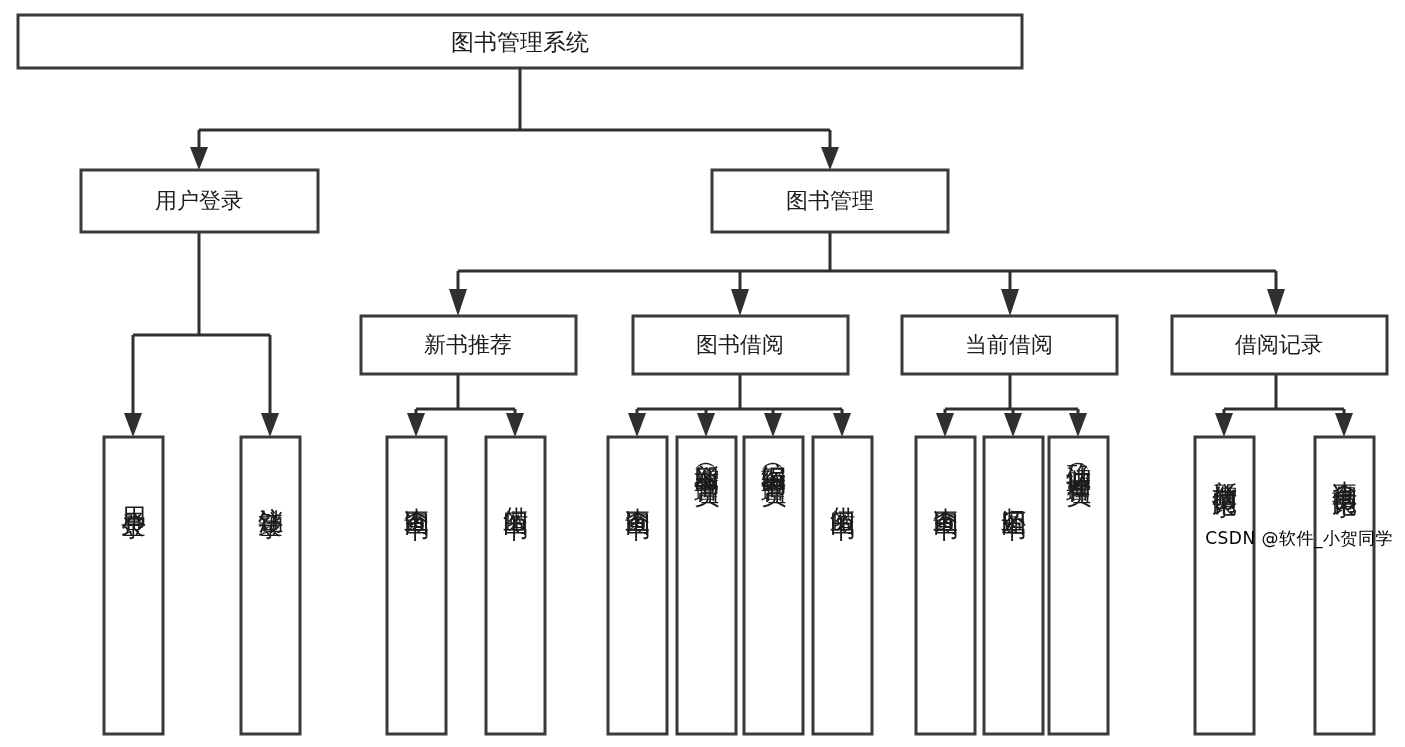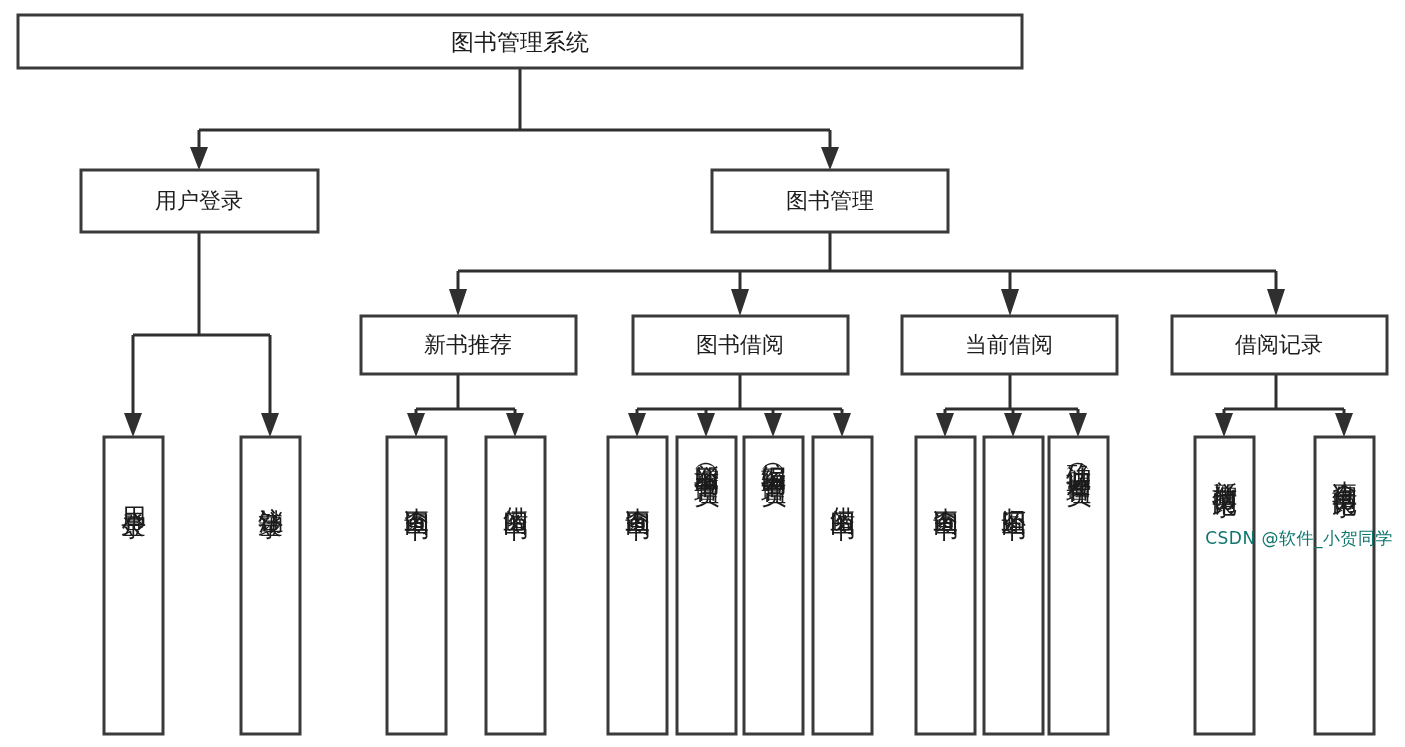--- a/index.html
+++ b/index.html
@@ -65,21 +65,21 @@
     letter-spacing: 3px;
     color: #1c1c1c;
     white-space: nowrap;
   }
   .watermark {
     position: absolute;
     right: 12px;
     bottom: 4px;
     font-family: "DejaVu Sans", "Liberation Sans", sans-serif;
     font-size: 17px;
-    color: #0f766e;
+    color: #000000;
     letter-spacing: 0.5px;
     white-space: nowrap;
   }
 </style>
 </head>
 <body>
 
 <div id="diagram-root">
 
   <svg id="flow" viewBox="0 0 1405 747" xmlns="http://www.w3.org/2000/svg">

